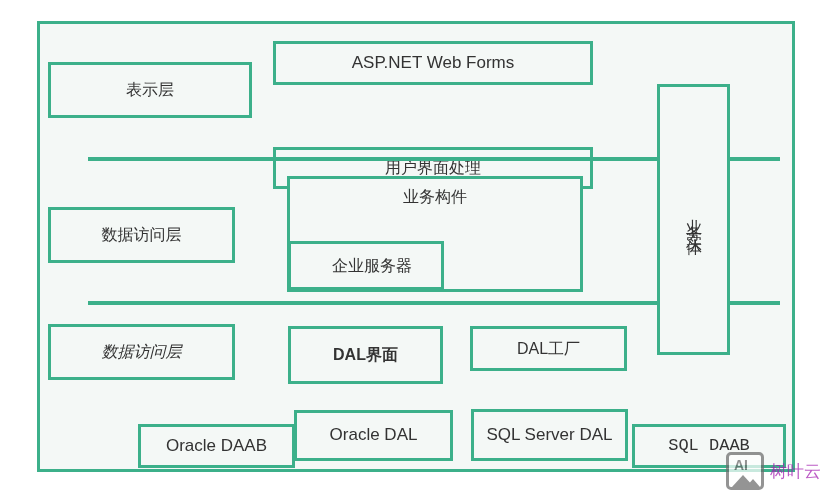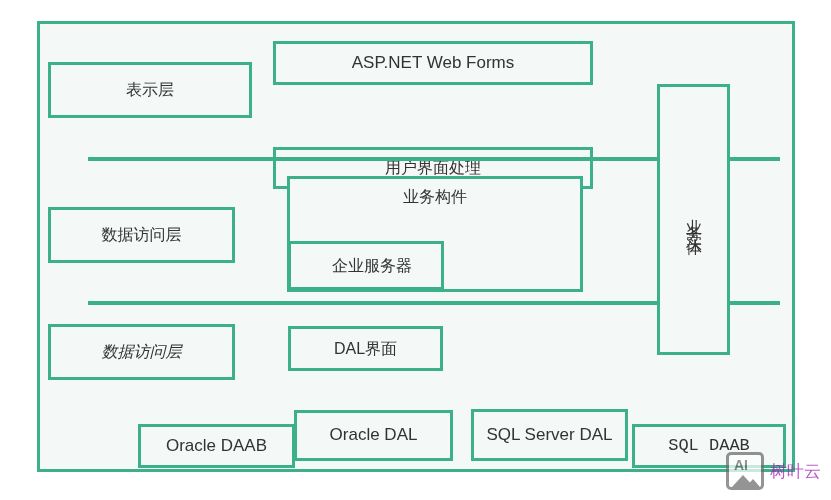--- a/index.html
+++ b/index.html
@@ -165,24 +165,27 @@
   </div>
 
   <div class="box cjk over" style="left:288px; top:241px; width:156px; height:49px; z-index:8;padding-left:12px;">
     <span>企业服务器</span>
   </div>
 
   <div class="box cjk" style="left:48px; top:324px; width:187px; height:56px;font-style:italic;">
     <span>数据访问层</span>
   </div>
 
-  <div class="box cjk" style="left:288px; top:326px; width:155px; height:45px;">
+  <div class="box cjk" style="left:288px; top:326px; width:155px; height:58px;font-weight:bold;">
     <span>DAL界面</span>
   </div>
 
+  <div class="box cjk" style="left:470px; top:326px; width:157px; height:45px;">
+    <span>DAL工厂</span>
+  </div>
 
   <div class="box latin" style="left:138px; top:424px; width:157px; height:44px; z-index:6;">
     <span>Oracle DAAB</span>
   </div>
 
   <div class="box latin" style="left:294px; top:410px; width:159px; height:51px; z-index:7;">
     <span>Oracle DAL</span>
   </div>
 
   <div class="box latin" style="left:471px; top:409px; width:157px; height:52px; z-index:7;">

